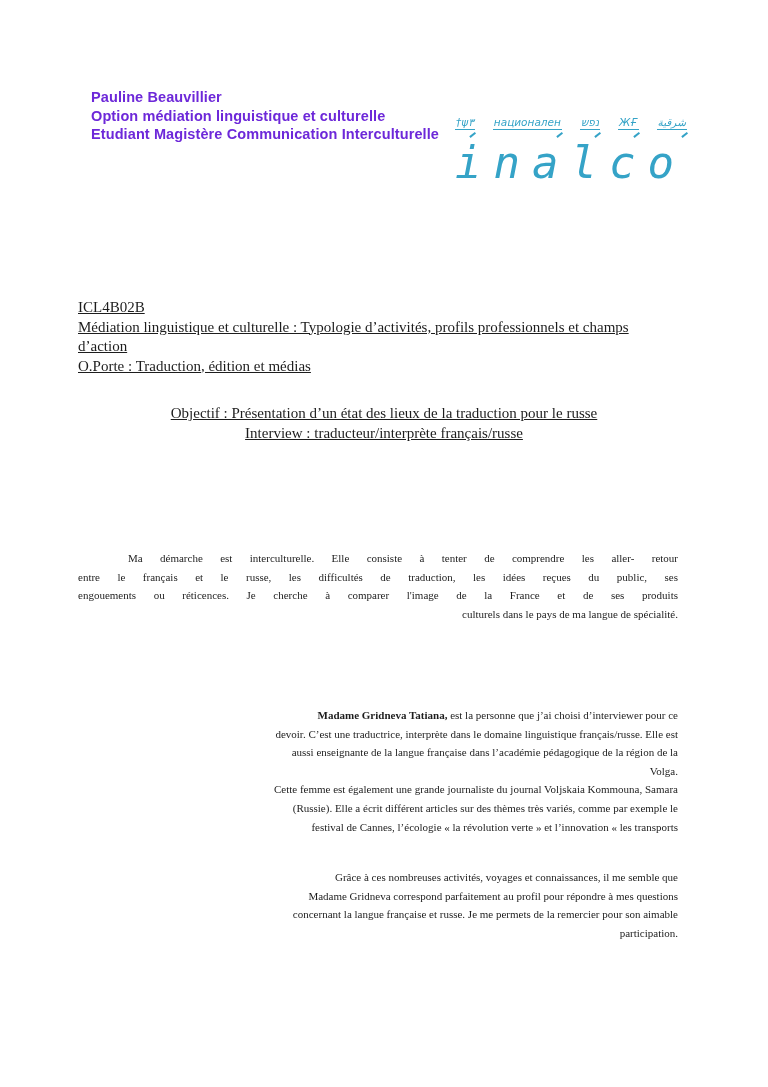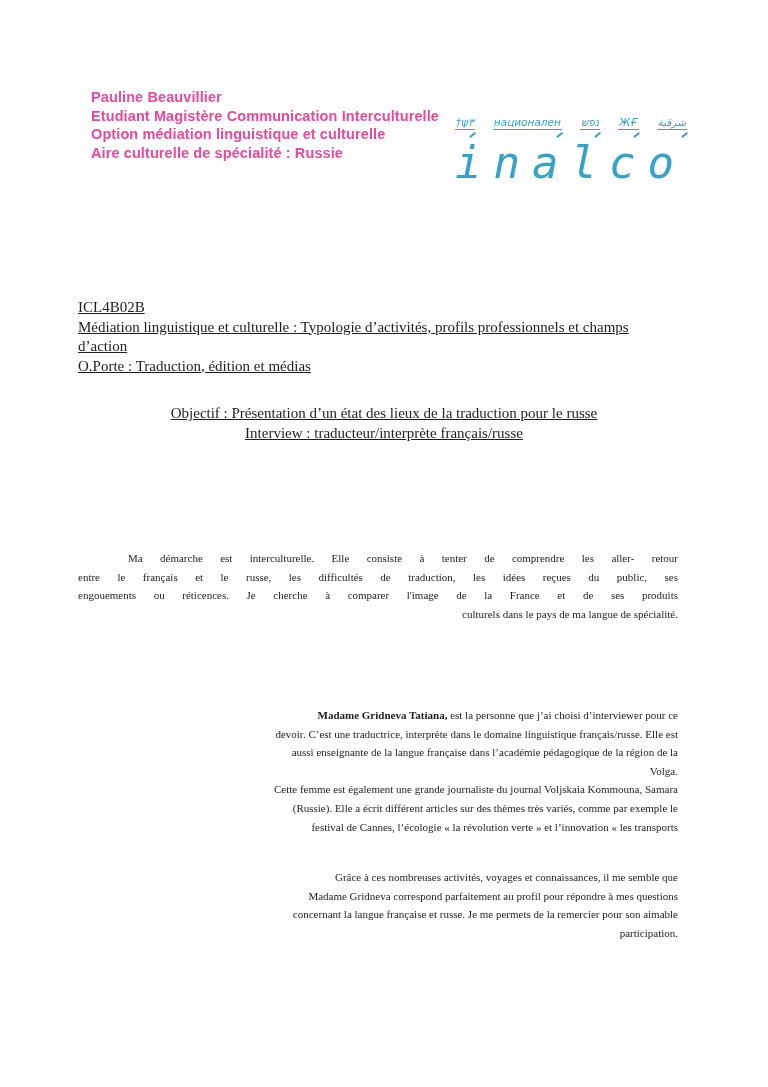--- a/index.html
+++ b/index.html
@@ -19,21 +19,21 @@
 
   
   .header-block {
     position: absolute;
     left: 91px;
     top: 88px;
     font-family: "Liberation Sans", sans-serif;
     font-weight: 700;
     font-size: 14.5px;
     line-height: 18.5px;
-    color: #ec4899;
+    color: #6d28d9;
     letter-spacing: 0.1px;
   }
 
   
   .logo {
     position: absolute;
     left: 455px;
     top: 116px;
     width: 232px;
     color: #35a3c7;
@@ -116,23 +116,22 @@
   .indent { padding-left: 50px; }
   .bold-run { font-weight: 700; }
 </style>
 </head>
 <body>
 
 <div class="page">
 
   <div class="header-block">
     <div class="hline">Pauline Beauvillier</div>
+    <div class="hline">Option médiation linguistique et culturelle</div>
     <div class="hline">Etudiant Magistère Communication Interculturelle</div>
-    <div class="hline">Option médiation linguistique et culturelle</div>
-    <div class="hline">Aire culturelle de spécialité : Russie</div>
   </div>
 
   <div class="logo">
     <div class="logo-words">
       <span class="logo-word">†ψ٣</span>
       <span class="logo-word">национален</span>
       <span class="logo-word">נפש</span>
       <span class="logo-word">ЖҒ</span>
       <span class="logo-word">شرقية</span>
     </div>

